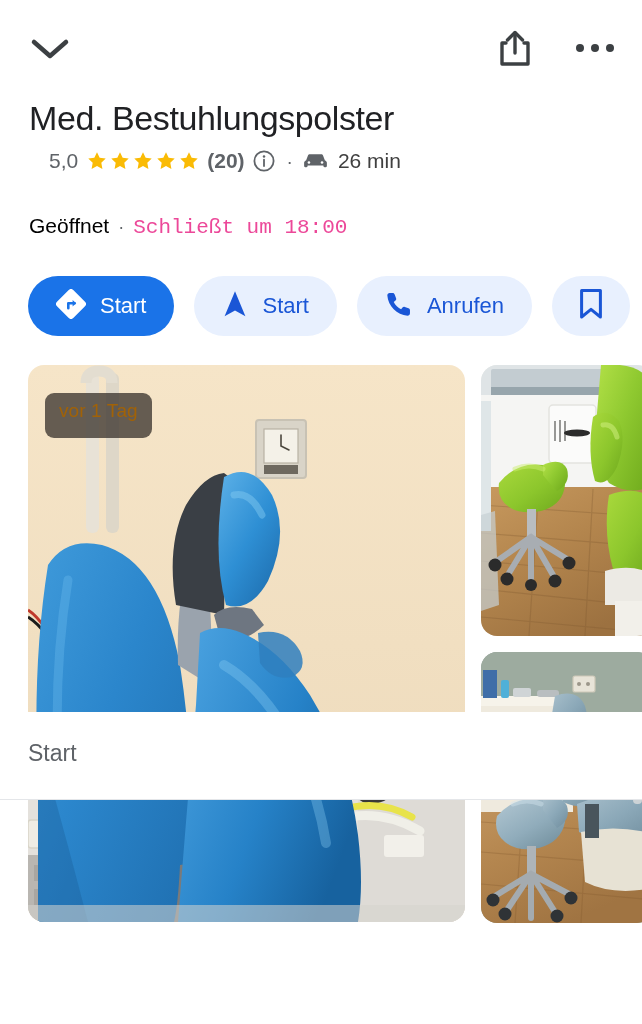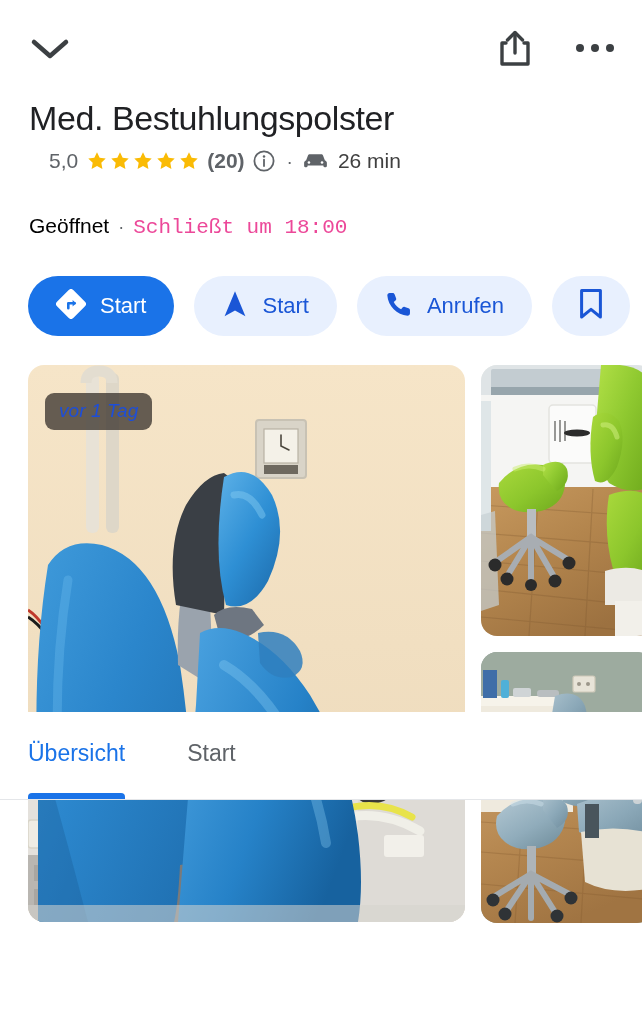--- a/index.html
+++ b/index.html
@@ -169,26 +169,25 @@
     position: relative;
     width: 172px;
     height: 271px;
     border-radius: 16px;
     overflow: hidden;
   }
   .photo-badge {
     position: absolute;
     left: 17px; top: 28px;
     background: rgba(60,54,48,0.78);
-    color: #1d4ed8;
+    color: #a16207;
     font-size: 19px;
-    padding: 7px 14px 8px;
+    padding: 7px 14px 16px;
     border-radius: 9px;
     letter-spacing: 0.1px;
-    font-style: italic;
   }
   .ph-svg { display: block; width: 100%; height: 100%; }
 
   
   .tabs {
     position: absolute;
     left: 0; bottom: 0;
     width: 642px;
     height: 88px;
     border-bottom: 1px solid #e4e6e9;
@@ -555,22 +554,19 @@
               <circle cx="76" cy="264" r="6.5" fill="#2f3336"></circle>
           </g>
         </svg>
       </div>
 
     </div>
   </div>
 
   <div class="tabs">
     <div class="tabs-inner">
-      <div class="tab active">
-        <span class="tab-label">Übersicht</span>
-      </div>
       <div class="tab">
         <span class="tab-label">Start</span>
       </div>
     </div>
   </div>
 
 </div>
 
 </body></html>

